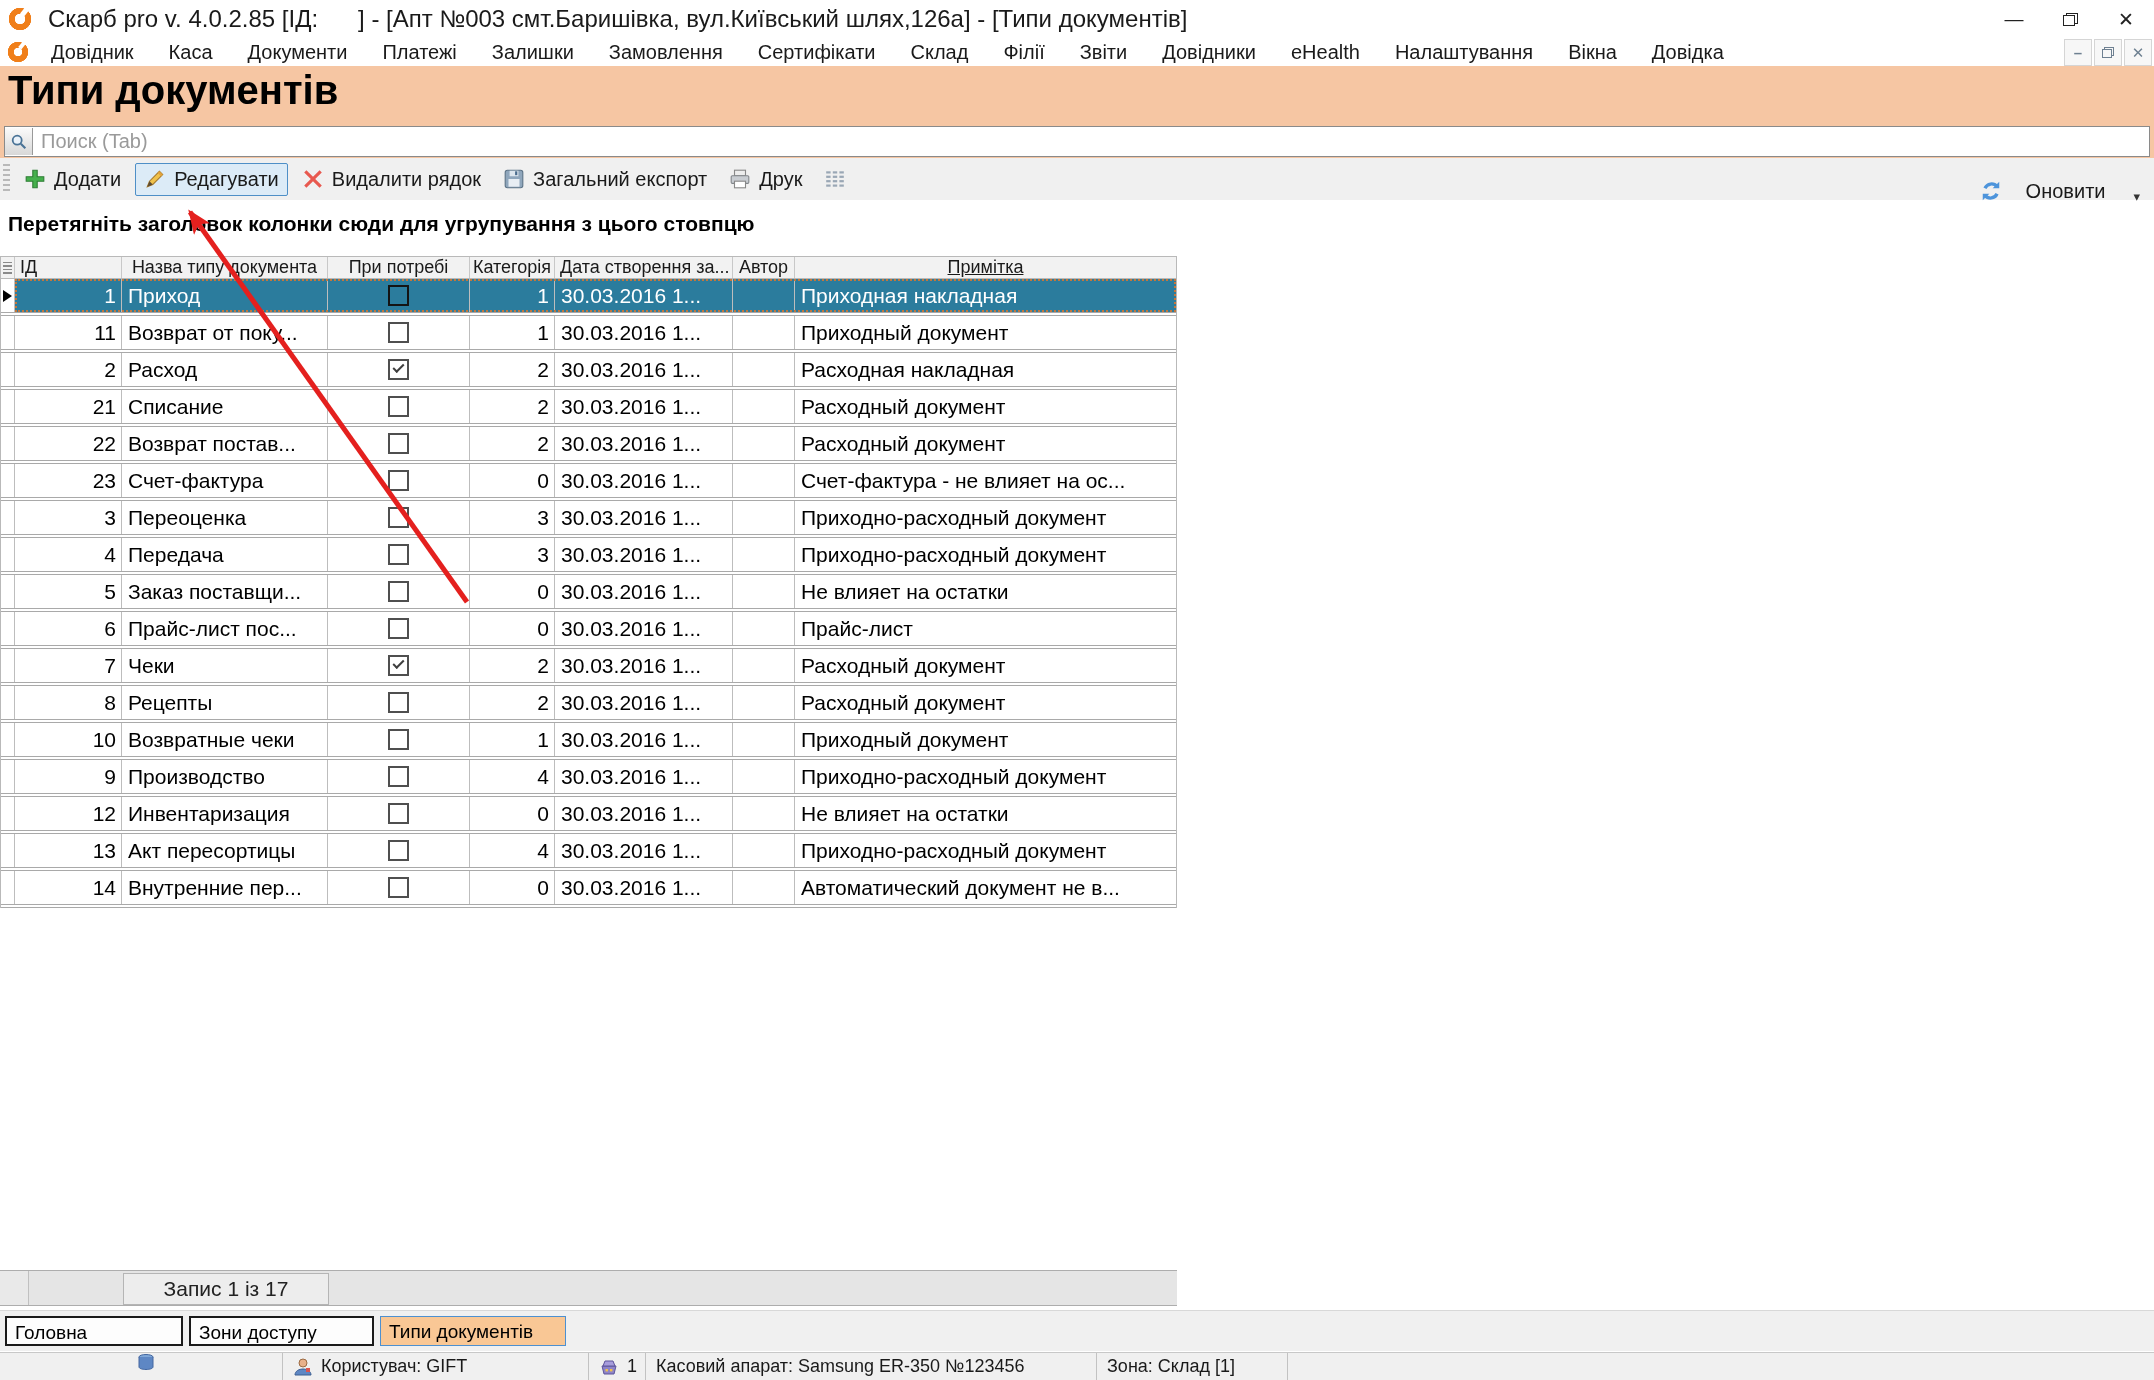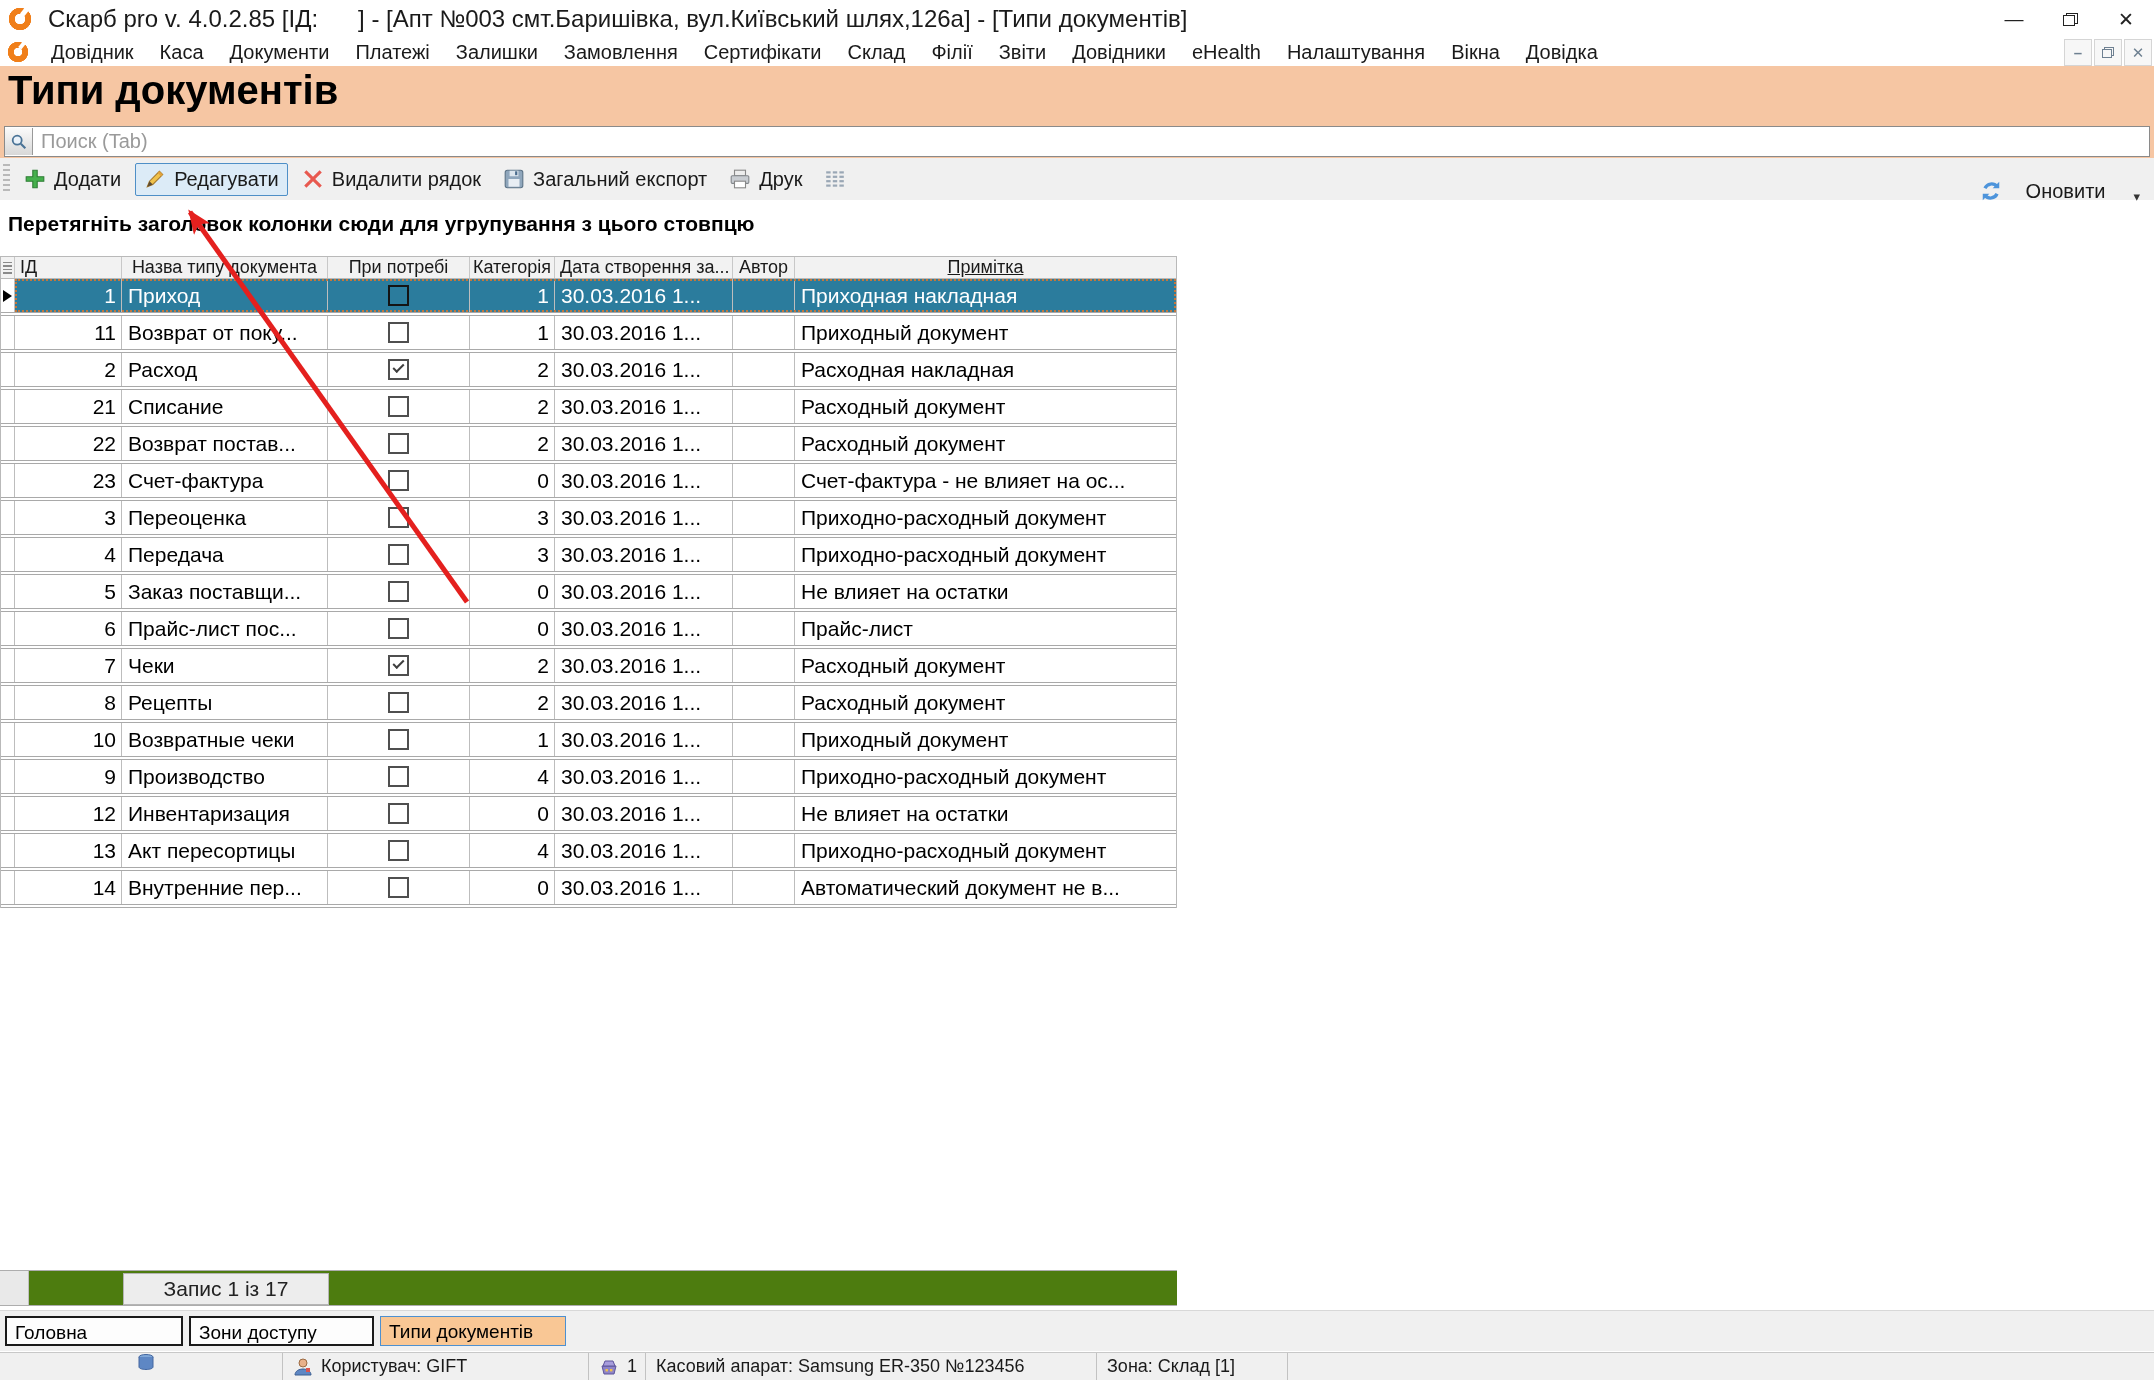--- a/index.html
+++ b/index.html
@@ -15,21 +15,21 @@
   .win-controls{position:absolute;right:0;top:0;height:38px;display:flex;align-items:center;}
   .wc{width:56px;height:38px;display:flex;align-items:center;justify-content:center;font-size:19px;color:#222;}
   .wc-restore-glyph{position:relative;width:15px;height:13px;}
   .wc-restore-glyph::before{content:"";position:absolute;right:0;top:0;width:10px;height:9px;border:1.5px solid #222;}
   .wc-restore-glyph::after{content:"";position:absolute;left:0;bottom:0;width:10px;height:9px;border:1.5px solid #222;background:#fff;}
 
   
   .menubar{position:absolute;left:0;top:38px;width:2154px;height:28px;background:#fff;display:flex;align-items:center;}
   .menubar .logo{width:20px;height:20px;margin:0 10px 0 8px;background:radial-gradient(circle at center, transparent 0 4px, #F07F1A 4.5px 10px, transparent 10.5px);}
   .menubar .logo::after{left:12px;top:0;width:4px;height:7px;}
-  .menu-items{display:flex;align-items:center;}
+  .menu-items{display:flex;align-items:center;gap:9px;}
   .menu-item{font-size:20px;padding:0 13px;color:#1a1a1a;cursor:default;}
   .mdi-controls{position:absolute;right:2px;top:1px;display:flex;gap:2px;}
   .mdi-btn{width:26px;height:25px;background:#F7F7F7;border:1px solid #D5D5D5;display:flex;align-items:center;justify-content:center;color:#6E8091;font-size:15px;font-weight:bold;}
   .mdi-restore-glyph{position:relative;width:12px;height:11px;}
   .mdi-restore-glyph::before{content:"";position:absolute;right:0;top:0;width:8px;height:7px;border:1.5px solid #6E8091;}
   .mdi-restore-glyph::after{content:"";position:absolute;left:0;bottom:0;width:8px;height:7px;border:1.5px solid #6E8091;background:#F7F7F7;}
 
   
   .banner{position:absolute;left:0;top:66px;width:2154px;height:92px;background:#F6C6A3;}
   .page-title{position:absolute;left:8px;top:2px;font-size:40px;font-weight:bold;color:#000;}
@@ -76,21 +76,21 @@
   .c-chk{justify-content:center;}
   .grow.sel .c{background:#2B7C9D;color:#fff;}
   .grow.sel .c-grip{background:#fff;}
   .grow.sel::after{content:"";position:absolute;left:14px;right:0;top:0;bottom:0;border:2px dotted #C4763B;pointer-events:none;box-sizing:border-box;}
   .tri{width:0;height:0;border-left:9px solid #000;border-top:6px solid transparent;border-bottom:6px solid transparent;margin:auto;}
   .cbx{width:17px;height:17px;border:2px solid #4F4F4F;background:#fff;position:relative;box-sizing:content-box;}
   .grow.sel .cbx{border-color:#141414;background:transparent;}
   .cbx.checked::after{content:"";position:absolute;left:3px;top:3px;width:9px;height:4px;border-left:2px solid #3F3F3F;border-bottom:2px solid #3F3F3F;transform:rotate(-45deg);}
 
   
-  .gfooter{position:absolute;left:0;top:1270px;width:1177px;height:36px;background:#4d7c0f;border-top:1px solid #ADADAD;border-bottom:1px solid #ADADAD;box-sizing:border-box;}
+  .gfooter{position:absolute;left:0;top:1270px;width:1177px;height:36px;background:#e5e5e5;border-top:1px solid #ADADAD;border-bottom:1px solid #ADADAD;box-sizing:border-box;}
   .gf-corner{position:absolute;left:0;top:0;width:28px;height:34px;background:#E9E9E9;border-right:1px solid #C0C0C0;}
   .record-box{position:absolute;left:123px;top:2px;width:204px;height:30px;background:#EDEDED;border:1px solid #B5B5B5;display:flex;align-items:center;justify-content:center;font-size:21px;color:#222;}
 
   
   .tabbar{position:absolute;left:0;top:1310px;width:2154px;height:40px;background:#F0F0F0;border-top:1px solid #D8D8D8;display:flex;align-items:center;}
   .btab{height:30px;line-height:30px;padding-left:8px;font-size:19px;color:#000;background:#FDFDFD;border:2px solid #1a1a1a;box-sizing:border-box;margin-right:6px;flex:0 0 auto;}
   .btab:first-child{margin-left:5px;}
   .btab.active{background:#F9C795;border:1px solid #4D90D0;}
   .tw0{width:178px;} .tw1{width:185px;} .tw2{width:186px;}
 

